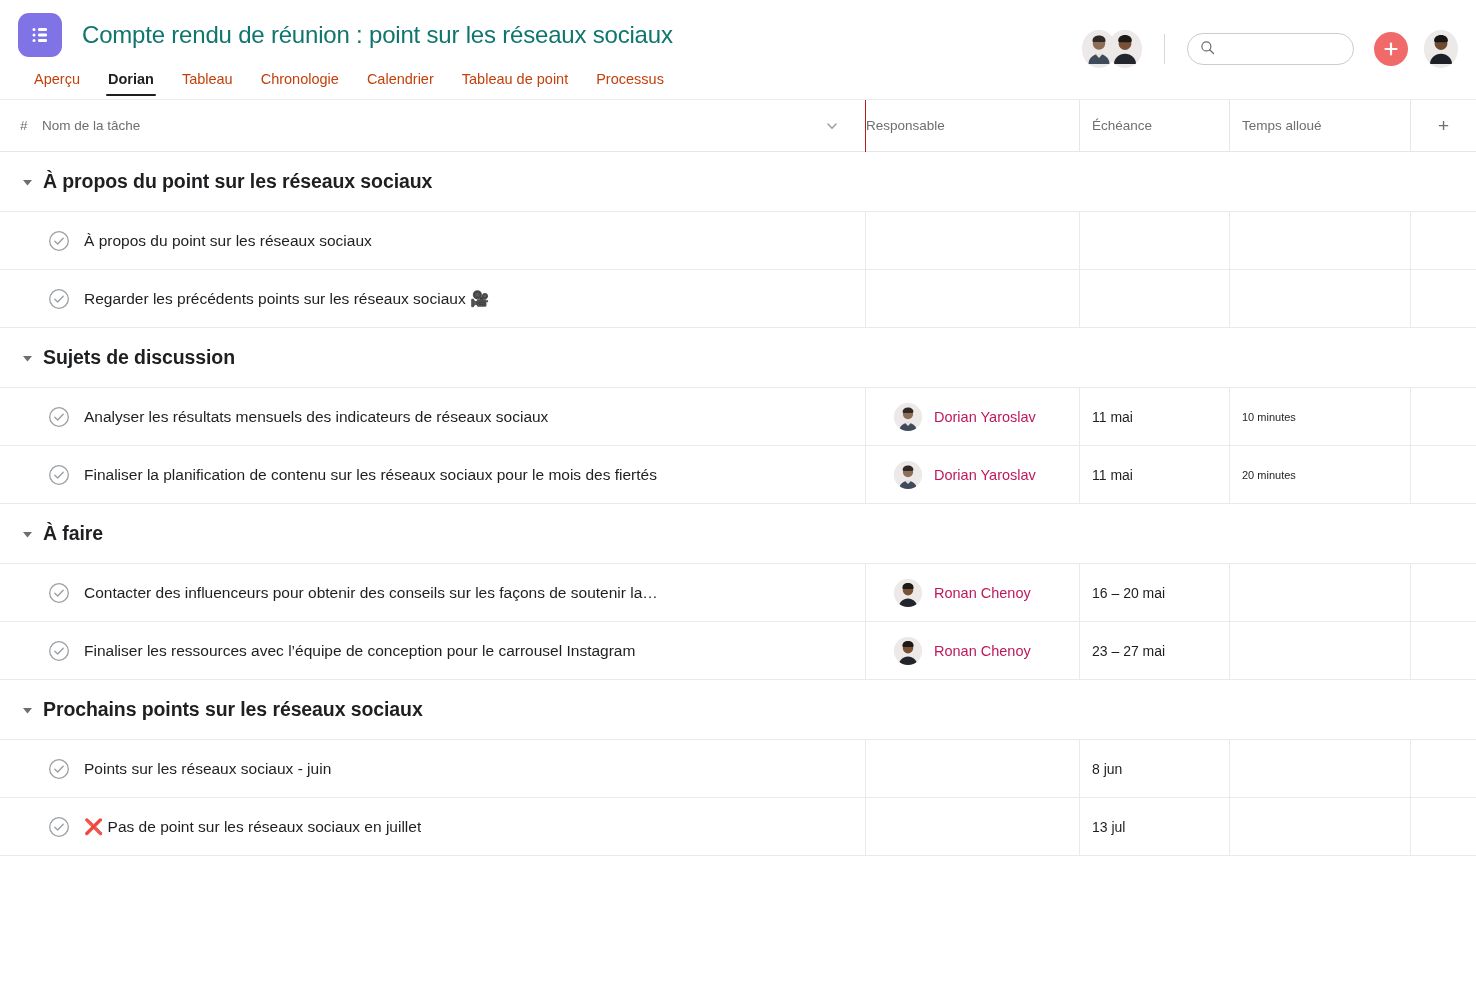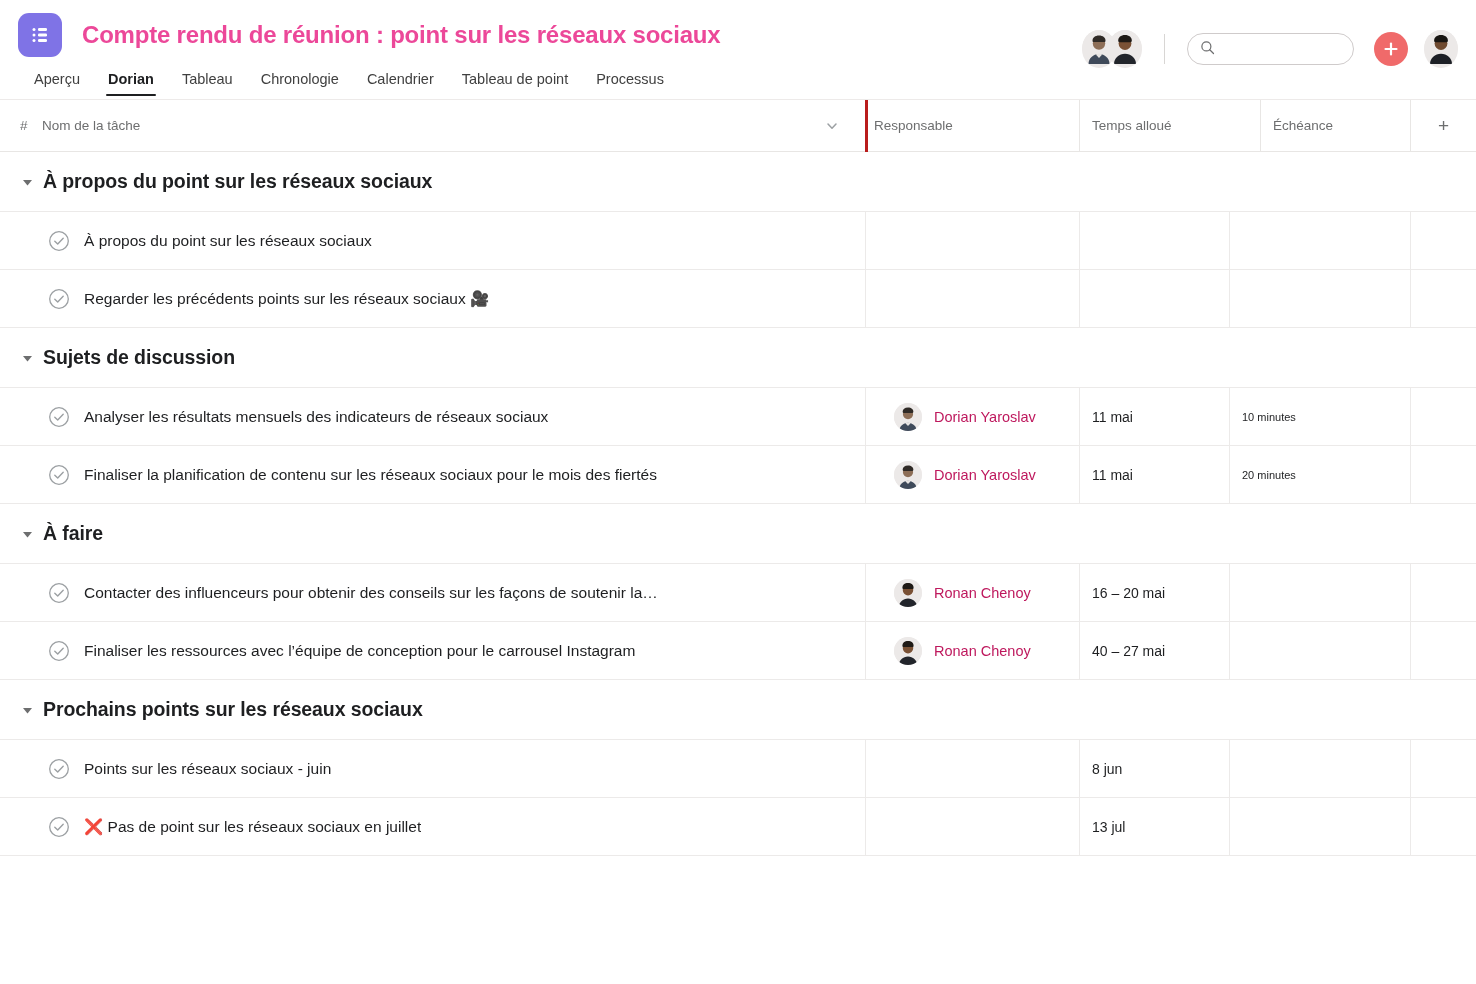--- a/index.html
+++ b/index.html
@@ -29,36 +29,36 @@
     width: 44px; height: 44px;
     border-radius: 11px;
     background: #7f73e6;
     display: flex; align-items: center; justify-content: center;
     flex: 0 0 auto;
   }
   .app-icon svg { display: block; }
   .page-title {
     margin-left: 20px;
     font-size: 24px;
-    font-weight: bold;
+    font-weight: normal;
     letter-spacing: -0.2px;
-    color: #ec4899;
+    color: #0f766e;
     white-space: nowrap;
   }
 
   .tabs {
     display: flex;
     align-items: flex-end;
     gap: 0;
     padding-left: 20px;
     height: 40px;
   }
   .tab {
     font-size: 14.5px;
-    color: #404040;
+    color: #c2410c;
     padding: 0 14px 9px 14px;
     position: relative;
     cursor: pointer;
     white-space: nowrap;
   }
   .tab.active {
     color: #1e1f21;
     font-weight: bold;
   }
   .tab.active::after {
@@ -136,21 +136,21 @@
     font-size: 13.5px;
     color: #6d6e6f;
     height: 52px;
     display: flex;
     align-items: center;
     flex: 0 0 auto;
   }
   .ch-hash { width: 42px; padding-left: 20px; }
   .ch-name { width: 823px; position: relative; }
   .ch-name .chev { position: absolute; right: 26px; top: 19px; }
-  .ch-resp { width: 214px; padding-left: 6px; border-left: 3px solid #b91c1c; }
+  .ch-resp { width: 214px; padding-left: 0; border-left: 1px solid #b91c1c; }
   .ch-due  { width: 150px; padding-left: 12px; border-left: 1px solid #e8e6e4; }
   .ch-time { width: 181px; padding-left: 12px; border-left: 1px solid #e8e6e4; }
   .ch-add  { width: 66px; justify-content: center; border-left: 1px solid #e8e6e4; color:#6d6e6f; font-size:19px; cursor:pointer;}
 
   .section-head {
     height: 60px;
     display: flex;
     align-items: center;
     padding-left: 22px;
     border-bottom: 1px solid #eceae9;
@@ -293,22 +293,22 @@
     <div class="ch ch-hash">#</div>
     <div class="ch ch-name">
       <span>Nom de la tâche</span>
       <span class="chev">
         <svg width="14" height="14" viewBox="0 0 14 14">
           <polyline points="3,5 7,9.2 11,5" fill="none" stroke="#9ca0a3" stroke-width="1.5" stroke-linecap="round" stroke-linejoin="round"></polyline>
         </svg>
       </span>
     </div>
     <div class="ch ch-resp">Responsable</div>
+    <div class="ch ch-due">Échéance</div>
     <div class="ch ch-time">Temps alloué</div>
-    <div class="ch ch-due">Échéance</div>
     <div class="ch ch-add">+</div>
   </div>
 
   <div class="section-head">
     <span class="caret">
       <svg width="11" height="11" viewBox="0 0 11 11">
           <polygon points="1,3 10,3 5.5,8.5" fill="#6d6e6f"></polygon>
         </svg>
     </span>
     <span class="section-title">À propos du point sur les réseaux sociaux</span>
@@ -471,21 +471,21 @@
         <svg width="28" height="28" viewBox="0 0 34 34">
           <circle cx="17" cy="17" r="17" fill="#ece9e8"></circle>
           <circle cx="17" cy="13.5" r="6.4" fill="#7a5135"></circle>
           <path d="M17 5c4.2 0 6.8 2.4 6.8 5.6 0 1-.5 1.6-1.2 1.6H11.4c-.7 0-1.2-.6-1.2-1.6C10.2 7.4 12.8 5 17 5z" fill="#1f1a16"></path>
           <path d="M6 34c0-5.8 5-10.2 11-10.2S28 28.2 28 34z" fill="#22252b"></path>
         </svg>
       </span>
       <span class="assignee-name">Ronan Chenoy</span>
     </div>
     <div class="cell c-due">
-      <span class="due-text">40 – 27 mai</span>
+      <span class="due-text">23 – 27 mai</span>
     </div>
     <div class="cell c-time">
       <span class="time-text"></span>
     </div>
     <div class="cell c-end"></div>
   </div>
 
   <div class="section-head">
     <span class="caret">
       <svg width="11" height="11" viewBox="0 0 11 11">

